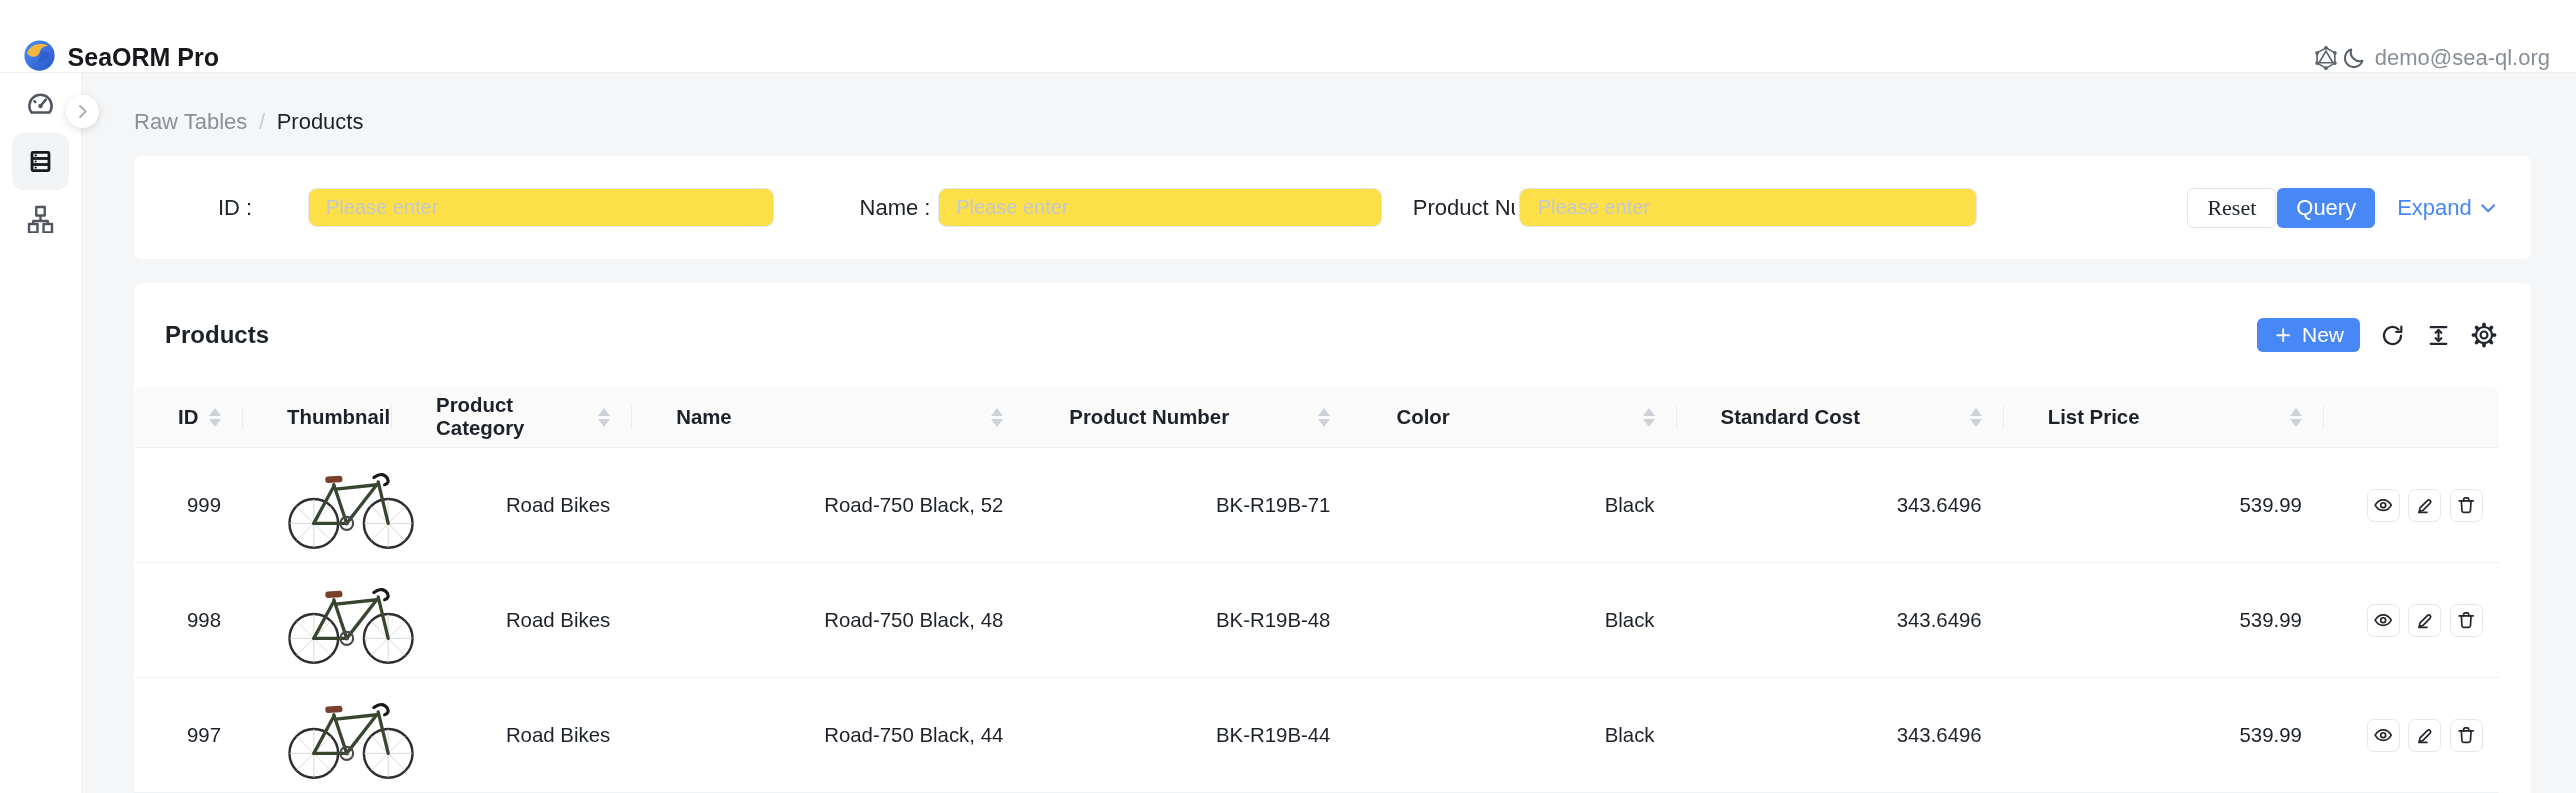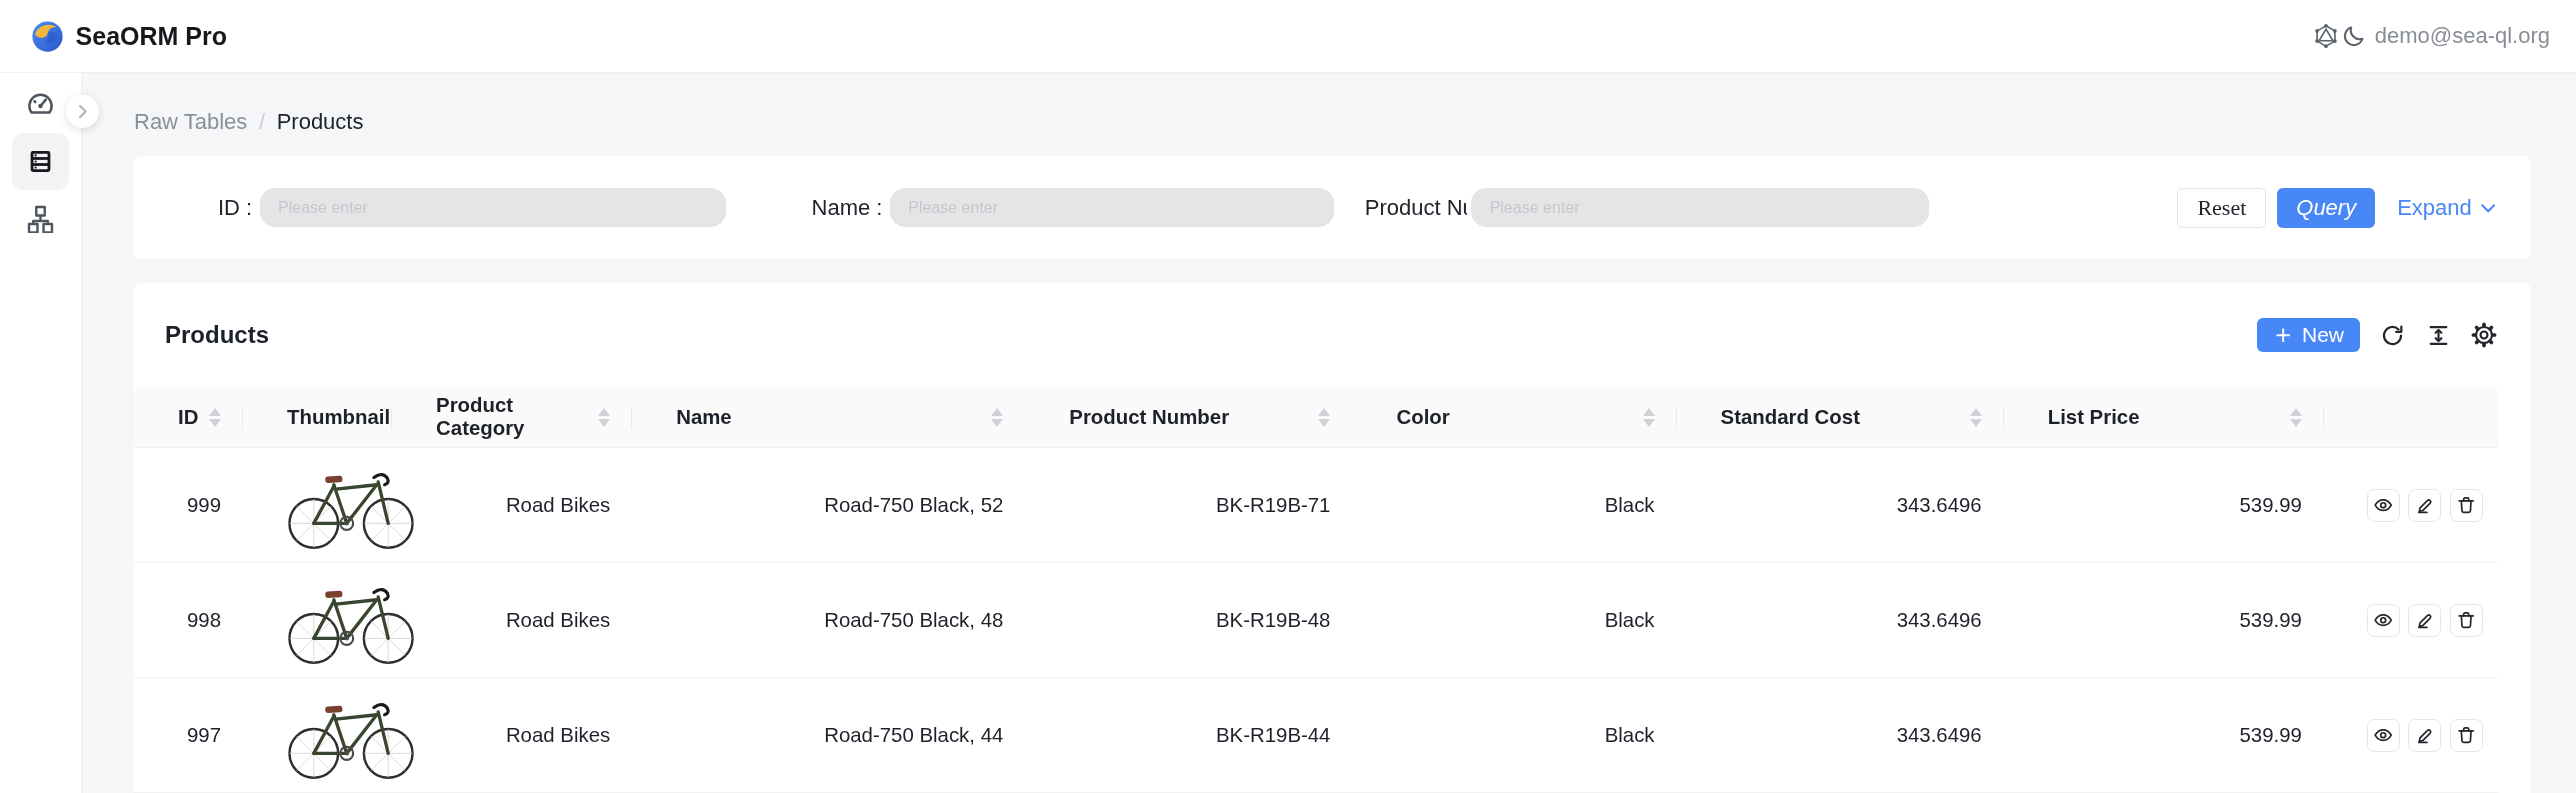--- a/index.html
+++ b/index.html
@@ -9,21 +9,21 @@
     background: #f5f6f8;
     color: #20242b;
     position: relative;
   }
   svg { display: block; }
 
   
   .topbar {
     position: absolute; top: 0; left: 0; right: 0; height: 73px;
     background: #fff; border-bottom: 0.7px solid #efefef;
-    display: flex; align-items: center; padding: 0 26px 0 31px; z-index: 10;
+    display: flex; align-items: flex-end; padding: 0 26px 0 23px; z-index: 10;
   }
   .logo { width: 33px; height: 33px; }
   .app-title { font-size: 25px; font-weight: 700; margin-left: 11.6px; color: #16181c; }
   .topbar-right { margin-left: auto; display: flex; align-items: center; }
   .top-icon { width: 28px; height: 28px; color: #5c626d; display: flex; align-items: center; justify-content: center; cursor: pointer; }
   .user-email { font-size: 22px; color: #888d96; margin-left: 7.3px; cursor: pointer; }
 
   
   .sidebar {
     position: absolute; top: 73px; left: 0; bottom: 0; width: 82px;
@@ -46,33 +46,33 @@
   .crumb-current { color: #1d2129; }
 
   .card { background: #fff; border-radius: 7.3px; }
 
   
   .filter-card { margin-top: 20.4px; height: 103px; display: flex; align-items: center; padding: 0 33px; }
   .f-item { display: flex; align-items: center; }
   .f-label { font-size: 22px; color: #20242b; white-space: nowrap; margin-right: 7.3px; }
   .f-label-clip { width: 102px; overflow: hidden; margin-right: 4.4px; }
   .f-input {
-    height: 39px; border: 1.1px solid #e2e4ea; border-radius: 15px; background: #e5e5e5;
-    padding: 0 17.5px; font-size: 16px; color: #20242b; outline: none;
+    height: 39px; border: 1.1px solid #e2e4ea; border-radius: 9px; background: #fde047;
+    padding: 0 17.5px; font-size: 20px; color: #20242b; outline: none;
     font-family: "Liberation Sans", sans-serif;
   }
   .f-input::placeholder { color: #c3c8d1; }
-  .fi-1 { margin-left: 51px; } .fi-1 .f-input { width: 466px; }
+  .fi-1 { margin-left: 51px; gap: 48px; } .fi-1 .f-input { width: 466px; }
   .fi-2 { margin-left: 86px; } .fi-2 .f-input { width: 444px; }
   .fi-3 { margin-left: 31px; } .fi-3 .f-input { width: 458px; }
   .filter-actions { margin-left: auto; display: flex; align-items: center; }
   .btn { height: 40px; border-radius: 5.8px; font-size: 22px; display: inline-flex; align-items: center; justify-content: center; cursor: pointer; font-family: "Liberation Sans", sans-serif; }
   .btn-default { background: #fff; border: 1.1px solid #e2e4ea; color: #20242b; padding: 0 19px; font-family: Liberation Serif, serif; }
   .btn-primary { background: #4787f6; border: none; color: #fff; padding: 0 19px; }
-  .btn-query { margin-left: 11px; font-style: italic; }
+  .btn-query { margin-left: 1px; }
   .expand-link { margin-left: 22px; color: #4787f6; font-size: 22px; display: flex; align-items: center; gap: 5.8px; cursor: pointer; }
 
   
   .table-card { margin-top: 24px; height: 511px; border-radius: 7.3px 7.3px 0 0; overflow: hidden; }
   .card-header { height: 104px; display: flex; align-items: center; padding: 0 33px 0 31px; }
   .tc-title { font-size: 24px; font-weight: 700; color: #1d2129; }
   .toolbar { margin-left: auto; display: flex; align-items: center; gap: 18px; }
   .btn-new { height: 34px; font-size: 21px; padding: 0 16px; gap: 8.7px; }
   .icon-btn { width: 28px; height: 28px; display: flex; align-items: center; justify-content: center; color: #23262d; cursor: pointer; background: none; border: none; }
 

